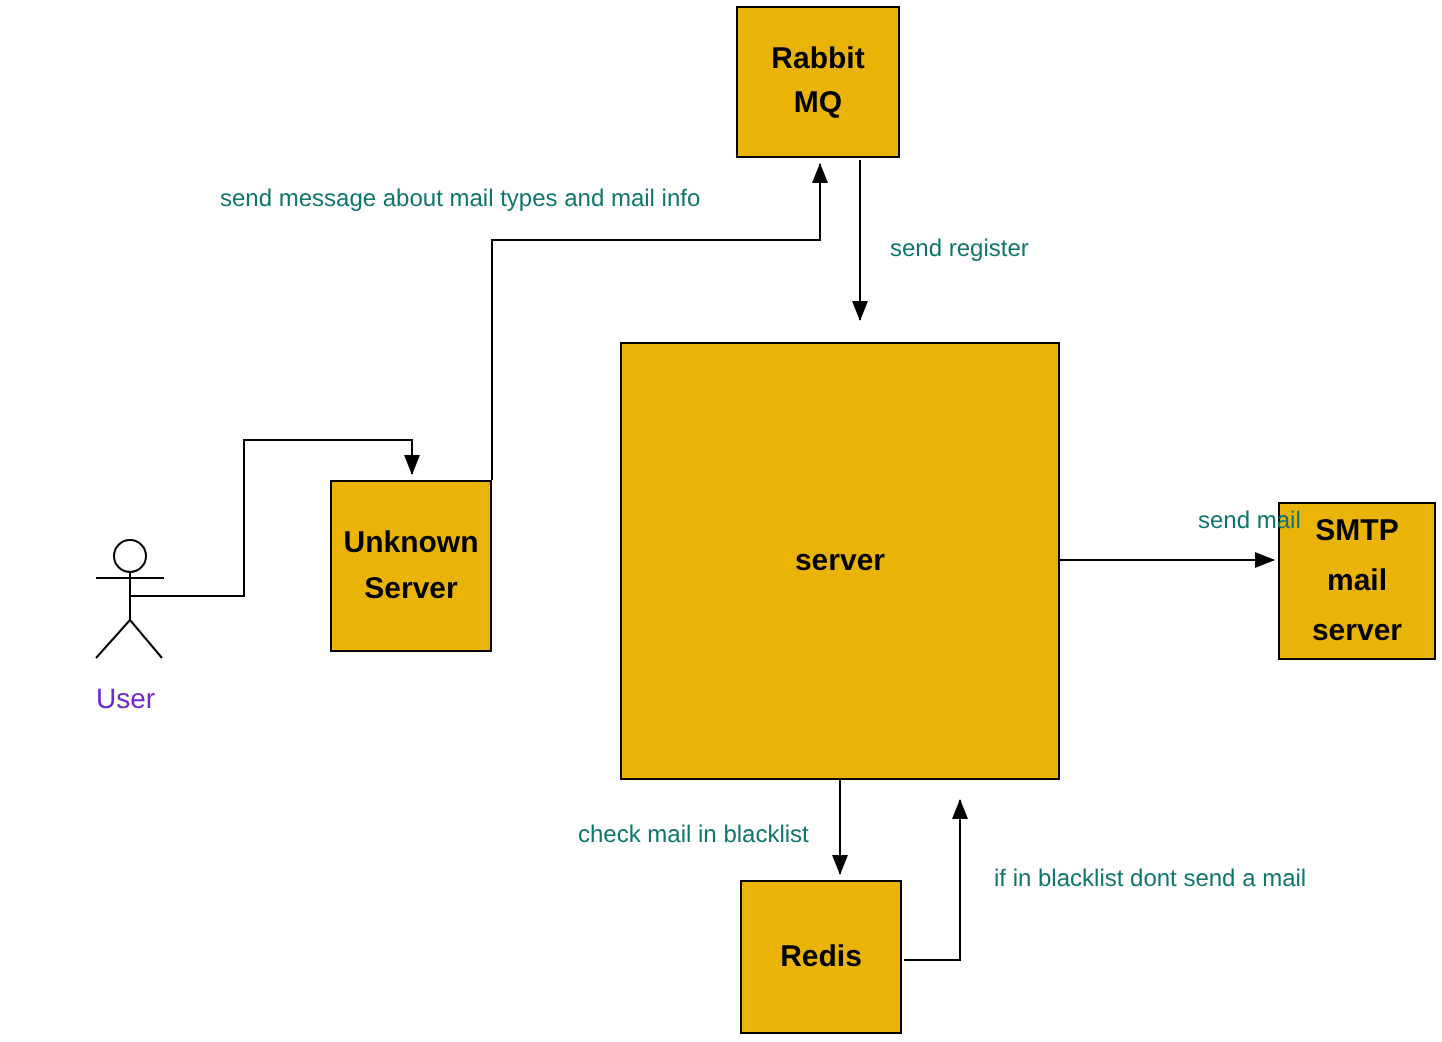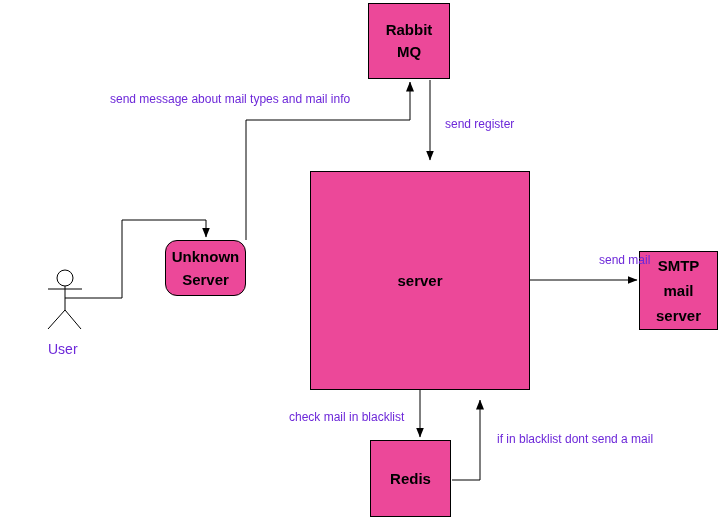--- a/index.html
+++ b/index.html
@@ -12,42 +12,42 @@
     overflow: hidden;
   }
   .edges-svg {
     position: absolute;
     left: 0; top: 0;
     width: 721px; height: 521px;
   }
   .node {
     position: absolute;
     box-sizing: border-box;
-    background: #ec4899;
+    background: #eab308;
     border: 1px solid #000000;
     display: flex;
     flex-direction: column;
     align-items: center;
     justify-content: center;
     text-align: center;
     font-weight: bold;
     font-size: 15px;
     color: #000000;
     line-height: 23px;
     white-space: nowrap;
   }
   .node-rabbitmq   { left: 368px; top: 3px;   width: 82px;  height: 76px; line-height: 22px; }
-  .node-unknown    { left: 165px; top: 240px; width: 81px;  height: 56px; border-radius: 12px; }
+  .node-unknown    { left: 165px; top: 240px; width: 81px;  height: 86px; }
   .node-consumer   { left: 310px; top: 171px; width: 220px; height: 219px; }
   .node-smtp       { left: 639px; top: 251px; width: 79px;  height: 79px; line-height: 25px; }
   .node-redis      { left: 370px; top: 440px; width: 81px;  height: 77px; }
   .edge-label {
     position: absolute;
     font-size: 12px;
-    color: #6d28d9;
+    color: #0f766e;
     white-space: nowrap;
   }
   .lbl-register  { left: 11px;  top: 184px; }
   .lbl-msgtypes  { left: 110px; top: 92px; }
   .lbl-sendmsg   { left: 445px; top: 117px; }
   .lbl-sendmail  { left: 559px; top: 253px; margin-left: 40px; }
   .lbl-checkmail { left: 289px; top: 410px; }
   .lbl-ifblack   { left: 497px; top: 432px; }
   .actor-label {
     position: absolute;

